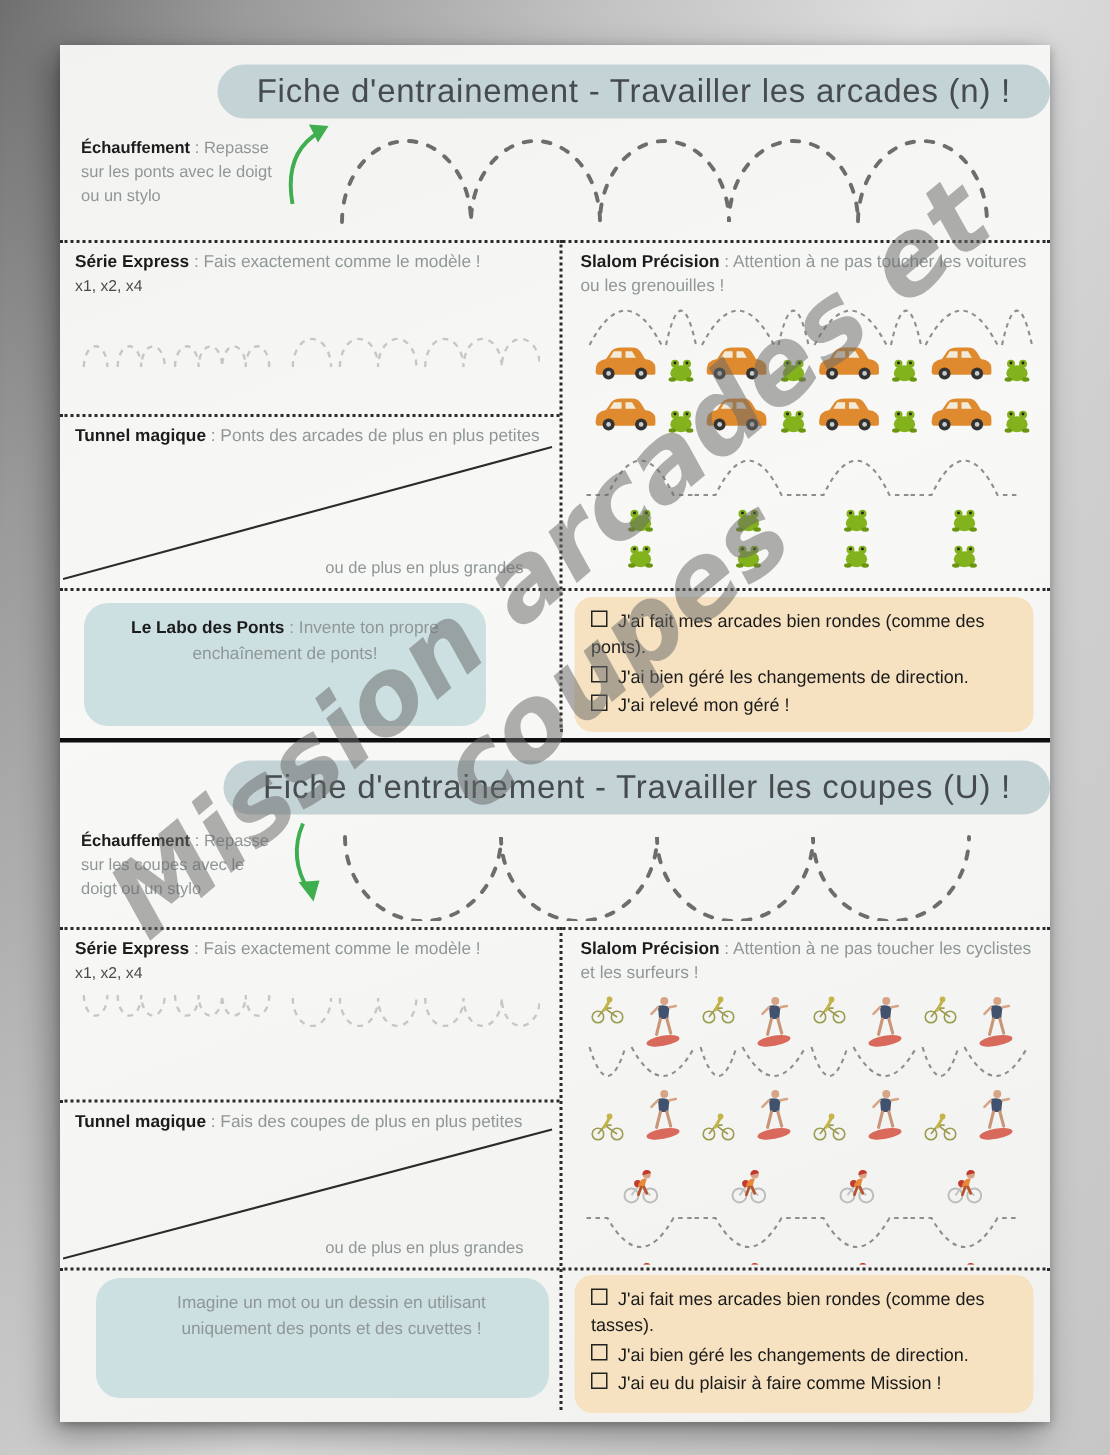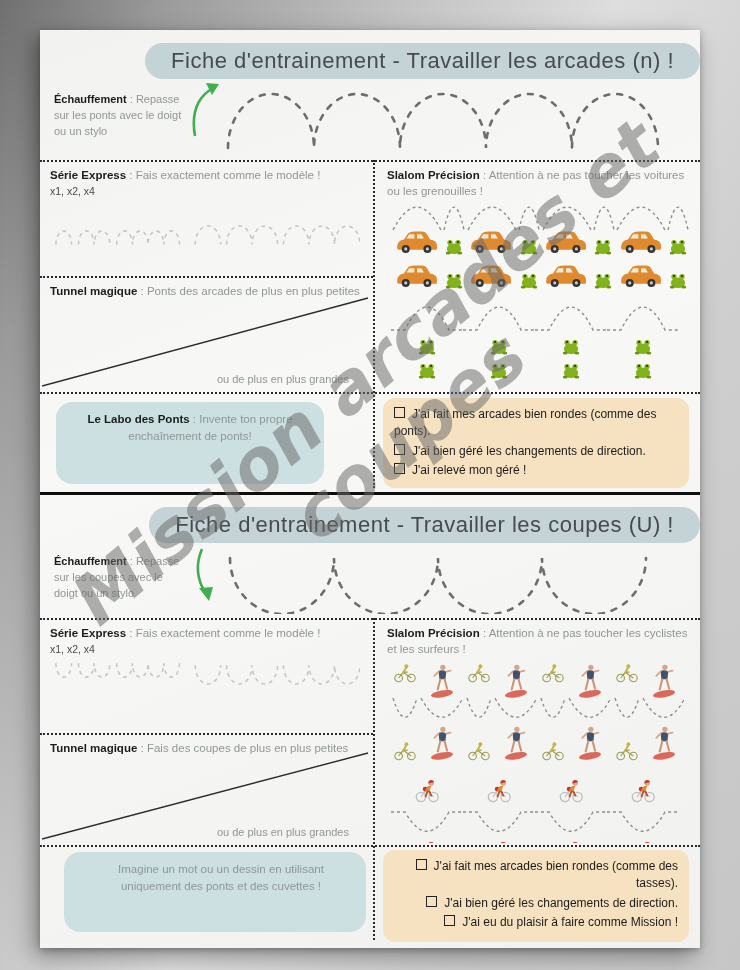--- a/index.html
+++ b/index.html
@@ -746,21 +746,21 @@
             </svg>
           </span>
         </div>
       </div>
   </div>
 
   <div class="labo" style="left:24px;top:822px;width:302px;height:80px;padding-left:28px;">
     <span class="gray">Imagine un mot ou un dessin en utilisant uniquement des ponts et des cuvettes !</span>
   </div>
 
-  <div class="check" style="left:343px;top:820px;width:306px;height:92px;text-align:right;">
+  <div class="check" style="left:343px;top:820px;width:306px;height:92px;">
     <div class="check-item"><span class="cb"></span><span>J'ai fait mes arcades bien rondes (comme des tasses).</span></div>
     <div class="check-item"><span class="cb"></span><span>J'ai bien géré les changements de direction.</span></div>
     <div class="check-item"><span class="cb"></span><span>J'ai eu du plaisir à faire comme Mission !</span></div>
   </div>
 
 </div>
 
 <div class="watermark">
   <div class="wm1">Mission arcades et</div>
   <div class="wm2">coupes</div>

